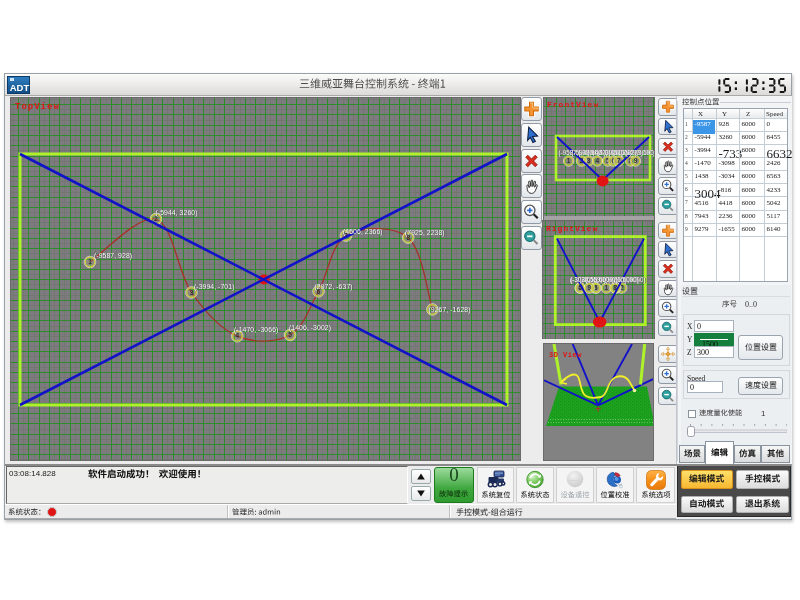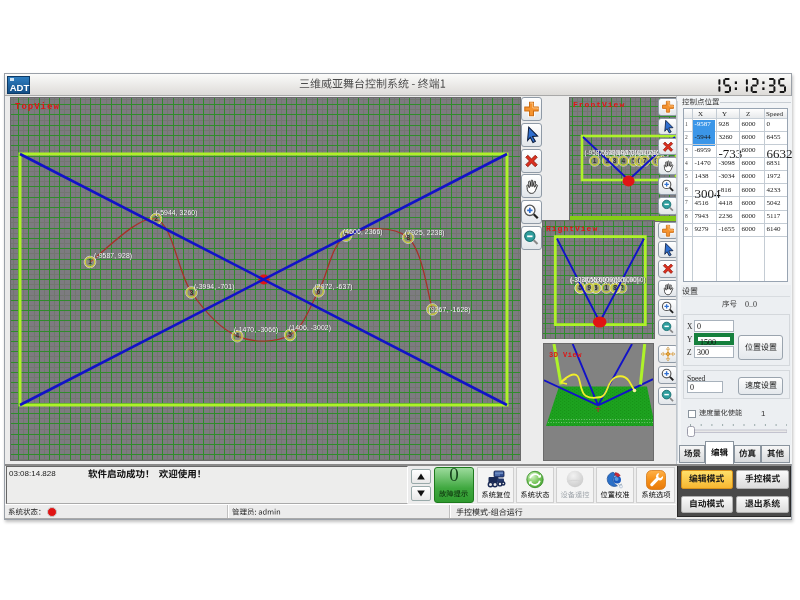--- a/index.html
+++ b/index.html
@@ -146,21 +146,21 @@
       <path d="M10.5 10.5l3.6 3.6" stroke="#222" stroke-width="2"></path>
     </svg>
   </div>
 <div style="position:absolute;left:521px;top:226.0px;width:21px;height:24px;border:1px solid #8f9aa6;border-radius:3px;background:linear-gradient(#ffffff,#e2e6ea)">
     <svg width="19" height="22" viewBox="0 0 17 17" preserveAspectRatio="xMidYMid meet" style="display:block">
       <circle cx="7" cy="7" r="4.6" fill="#2e9e9e" stroke="#1a7070" stroke-width="1"></circle>
       <path d="M4.6 7h4.8" stroke="#fff" stroke-width="1.6"></path>
       <path d="M10.5 10.5l3.4 3.4" stroke="#888" stroke-width="1.8"></path>
     </svg>
   </div>
-<div style="left:569px;top:97px;width:112px;height:125px;border:1px solid #6a6a6a;background:#84cc16">
+<div style="left:543px;top:97px;width:112px;height:125px;border:1px solid #6a6a6a;background:#a3a3a3">
     <svg width="110" height="118" style="display:block">
       <rect width="110" height="118" fill="#7d7b80"></rect>
       <path d="M7.3 0V118M17.0 0V118M26.7 0V118M36.4 0V118M46.1 0V118M55.8 0V118M65.5 0V118M75.2 0V118M85.0 0V118M94.7 0V118M104.4 0V118M0 3.7H110M0 13.3H110M0 23.0H110M0 32.8H110M0 42.5H110M0 52.2H110M0 61.9H110M0 71.6H110M0 81.3H110M0 91.0H110M0 100.7H110M0 110.4H110" stroke="#737671" stroke-width="1" shape-rendering="crispEdges"></path>
       <path d="M2.5 0V118M12.2 0V118M21.9 0V118M31.599999999999998 0V118M41.3 0V118M51.0 0V118M60.7 0V118M70.4 0V118M80.10000000000001 0V118M89.80000000000001 0V118M99.50000000000001 0V118M109.20000000000002 0V118M0 8.5H110M0 18.2H110M0 27.9H110M0 37.599999999999994H110M0 47.3H110M0 57.0H110M0 66.7H110M0 76.4H110M0 86.10000000000001H110M0 95.80000000000001H110M0 105.50000000000001H110M0 115.20000000000002H110" stroke="#2f8c2b" stroke-width="1" shape-rendering="crispEdges"></path>
       <rect x="12" y="38" width="94" height="44" fill="none" stroke="#aef229" stroke-width="2.6"></rect>
       <circle cx="24.6" cy="63" r="5.2" fill="none" stroke="rgba(255,255,255,0.75)" stroke-width="0.8"></circle>
       <circle cx="24.6" cy="63" r="4.2" fill="rgba(230,230,160,0.18)" stroke="#c9c93e" stroke-width="1.4"></circle>
       <text x="24.6" y="65.2" font-size="6.5" font-weight="bold" fill="#333" text-anchor="middle" font-family="Liberation Sans">1</text>
       <circle cx="37.5" cy="63" r="5.2" fill="none" stroke="rgba(255,255,255,0.75)" stroke-width="0.8"></circle>
       <circle cx="37.5" cy="63" r="4.2" fill="rgba(230,230,160,0.18)" stroke="#c9c93e" stroke-width="1.4"></circle>
@@ -397,48 +397,48 @@
 <div style="left:720px;top:102px;width:71px;height:1px;background:#c8ced4"></div>
 <div style="left:677px;top:101px;width:1px;height:360px;background:#d0d6dc"></div>
 <div style="position:absolute;left:683px;top:108px;width:105px;height:174px;background:#fff;border:1px solid #98a4b2;font-family:'Liberation Serif',serif">
     <div style="position:absolute;left:0;top:0;width:103px;height:9.5px;background:linear-gradient(#fefefe,#e8eaec);border-bottom:1px solid #c8d0d8"></div>
     <div style="position:absolute;left:14px;top:0.5px;font-size:7px;color:#222">X</div>
     <div style="position:absolute;left:38px;top:0.5px;font-size:7px;color:#222">Y</div>
     <div style="position:absolute;left:62px;top:0.5px;font-size:7px;color:#222">Z</div>
     <div style="position:absolute;left:82px;top:0.5px;font-size:7px;color:#222">Speed</div>
     <div style="position:absolute;left:0;top:21.6px;width:103px;height:1px;background:#c4ccd4"></div>
     <div style="position:absolute;left:1px;top:11.5px;font-size:5.5px;color:#444">1</div>
-    <div style="position:absolute;left:9px;top:10.7px;width:22px;height:26px;background:#3b96e8;color:#fff;font-size:7px;padding-left:1.5px">-9587</div>
+    <div style="position:absolute;left:9px;top:10.7px;width:22px;height:14px;background:#3b96e8;color:#fff;font-size:7px;padding-left:1.5px">-9587</div>
     <div style="position:absolute;left:33px;top:10.7px;width:21px;height:10.8px;color:#1a1a1a;font-size:7px;padding-left:1.5px">928</div>
     <div style="position:absolute;left:56px;top:10.7px;width:23px;height:10.8px;color:#1a1a1a;font-size:7px;padding-left:1.5px">6000</div>
     <div style="position:absolute;left:81px;top:10.7px;width:21px;height:10.8px;color:#1a1a1a;font-size:7px;padding-left:1.5px">0</div>
     <div style="position:absolute;left:0;top:34.8px;width:103px;height:1px;background:#c4ccd4"></div>
     <div style="position:absolute;left:1px;top:24.6px;font-size:5.5px;color:#444">2</div>
     <div style="position:absolute;left:9px;top:23.8px;width:22px;height:10.8px;color:#1a1a1a;font-size:7px;padding-left:1.5px">-5944</div>
     <div style="position:absolute;left:33px;top:23.8px;width:21px;height:10.8px;color:#1a1a1a;font-size:7px;padding-left:1.5px">3260</div>
     <div style="position:absolute;left:56px;top:23.8px;width:23px;height:10.8px;color:#1a1a1a;font-size:7px;padding-left:1.5px">6000</div>
     <div style="position:absolute;left:81px;top:23.8px;width:21px;height:10.8px;color:#1a1a1a;font-size:7px;padding-left:1.5px">6455</div>
     <div style="position:absolute;left:0;top:47.9px;width:103px;height:1px;background:#c4ccd4"></div>
     <div style="position:absolute;left:1px;top:37.8px;font-size:5.5px;color:#444">3</div>
-    <div style="position:absolute;left:9px;top:37.0px;width:22px;height:10.8px;color:#1a1a1a;font-size:7px;padding-left:1.5px">-6959</div>
+    <div style="position:absolute;left:9px;top:37.0px;width:22px;height:10.8px;color:#1a1a1a;font-size:7px;padding-left:1.5px">-3994</div>
     <div style="position:absolute;left:33px;top:37.0px;width:21px;height:10.8px;color:#1a1a1a;font-size:13px;padding-left:1.5px">-733</div>
     <div style="position:absolute;left:56px;top:37.0px;width:23px;height:10.8px;color:#1a1a1a;font-size:7px;padding-left:1.5px">6000</div>
     <div style="position:absolute;left:81px;top:37.0px;width:21px;height:10.8px;color:#1a1a1a;font-size:13px;padding-left:1.5px">6632</div>
     <div style="position:absolute;left:0;top:61.1px;width:103px;height:1px;background:#c4ccd4"></div>
     <div style="position:absolute;left:1px;top:51.0px;font-size:5.5px;color:#444">4</div>
     <div style="position:absolute;left:9px;top:50.2px;width:22px;height:10.8px;color:#1a1a1a;font-size:7px;padding-left:1.5px">-1470</div>
     <div style="position:absolute;left:33px;top:50.2px;width:21px;height:10.8px;color:#1a1a1a;font-size:7px;padding-left:1.5px">-3098</div>
     <div style="position:absolute;left:56px;top:50.2px;width:23px;height:10.8px;color:#1a1a1a;font-size:7px;padding-left:1.5px">6000</div>
-    <div style="position:absolute;left:81px;top:50.2px;width:21px;height:10.8px;color:#1a1a1a;font-size:7px;padding-left:1.5px">6831</div>
+    <div style="position:absolute;left:81px;top:50.2px;width:21px;height:10.8px;color:#1a1a1a;font-size:7px;padding-left:1.5px">2426</div>
     <div style="position:absolute;left:0;top:74.2px;width:103px;height:1px;background:#c4ccd4"></div>
     <div style="position:absolute;left:1px;top:64.1px;font-size:5.5px;color:#444">5</div>
     <div style="position:absolute;left:9px;top:63.3px;width:22px;height:10.8px;color:#1a1a1a;font-size:7px;padding-left:1.5px">1438</div>
     <div style="position:absolute;left:33px;top:63.3px;width:21px;height:10.8px;color:#1a1a1a;font-size:7px;padding-left:1.5px">-3034</div>
     <div style="position:absolute;left:56px;top:63.3px;width:23px;height:10.8px;color:#1a1a1a;font-size:7px;padding-left:1.5px">6000</div>
-    <div style="position:absolute;left:81px;top:63.3px;width:21px;height:10.8px;color:#1a1a1a;font-size:7px;padding-left:1.5px">1972</div>
+    <div style="position:absolute;left:81px;top:63.3px;width:21px;height:10.8px;color:#1a1a1a;font-size:7px;padding-left:1.5px">6563</div>
     <div style="position:absolute;left:0;top:87.4px;width:103px;height:1px;background:#c4ccd4"></div>
     <div style="position:absolute;left:1px;top:77.2px;font-size:5.5px;color:#444">6</div>
     <div style="position:absolute;left:9px;top:76.5px;width:22px;height:10.8px;color:#1a1a1a;font-size:13px;padding-left:1.5px">3004</div>
     <div style="position:absolute;left:33px;top:76.5px;width:21px;height:10.8px;color:#1a1a1a;font-size:7px;padding-left:1.5px">-816</div>
     <div style="position:absolute;left:56px;top:76.5px;width:23px;height:10.8px;color:#1a1a1a;font-size:7px;padding-left:1.5px">6000</div>
     <div style="position:absolute;left:81px;top:76.5px;width:21px;height:10.8px;color:#1a1a1a;font-size:7px;padding-left:1.5px">4233</div>
     <div style="position:absolute;left:0;top:100.6px;width:103px;height:1px;background:#c4ccd4"></div>
     <div style="position:absolute;left:1px;top:90.4px;font-size:5.5px;color:#444">7</div>
     <div style="position:absolute;left:9px;top:89.6px;width:22px;height:10.8px;color:#1a1a1a;font-size:7px;padding-left:1.5px">4516</div>
     <div style="position:absolute;left:33px;top:89.6px;width:21px;height:10.8px;color:#1a1a1a;font-size:7px;padding-left:1.5px">4418</div>
@@ -472,21 +472,21 @@
 <div style="position:absolute;left:722px;top:300px">
     <svg width="15.0" height="8.6" viewBox="0 0 15.0 8.6" fill="#333" style="display:block">
       <path transform="translate(0.0,6.6) scale(0.00750,-0.00750)" d="M371 437C438 408 518 370 583 336H230V271H542V8C542 -7 537 -11 517 -12C498 -13 431 -13 357 -11C367 -32 379 -60 383 -81C473 -81 533 -81 569 -70C606 -59 617 -38 617 7V271H833C799 225 761 178 729 146L789 116C841 166 897 245 949 317L895 340L882 336H697L705 344C685 356 658 370 629 384C712 429 798 493 857 554L808 591L791 587H288V525H724C678 485 619 444 564 416C514 439 461 462 416 481ZM471 824C486 795 504 759 517 728H120V450C120 305 113 102 31 -41C48 -49 81 -70 94 -83C180 69 193 295 193 450V658H951V728H603C589 761 564 809 543 845Z"></path>
       <path transform="translate(7.5,6.6) scale(0.00750,-0.00750)" d="M260 732H736V596H260ZM185 799V530H815V799ZM63 440V371H269C249 309 224 240 203 191H727C708 75 688 19 663 -1C651 -9 639 -10 615 -10C587 -10 514 -9 444 -2C458 -23 468 -52 470 -74C539 -78 605 -79 639 -77C678 -76 702 -70 726 -50C763 -18 788 57 812 225C814 236 816 259 816 259H315L352 371H933V440Z"></path>
     </svg>
   </div>
 <div style="left:745px;top:300px;font-size:8px;color:#333;font-family:'Liberation Serif'">0..0</div>
 <div style="left:687px;top:321.5px;font-size:7.5px;color:#222;font-family:'Liberation Serif'">X</div>
 <div style="left:694px;top:319.5px;width:40px;height:12px;background:#fff;border:1px solid #a8b2bc;font-size:8px;color:#111;padding:1px 0 0 2px;font-family:'Liberation Serif'">0</div>
 <div style="left:687px;top:334.8px;font-size:7.5px;color:#222;font-family:'Liberation Serif'">Y</div>
-<div style="left:694px;top:332.8px;width:40px;height:12px;background:#fff;border:4px solid #15803d;font-size:8px;color:#111;padding:1px 0 0 2px;font-family:'Liberation Serif'">1500</div>
+<div style="left:694px;top:332.8px;width:40px;height:12px;background:#fff;border:6px solid #15803d;font-size:8px;color:#111;padding:1px 0 0 2px;font-family:'Liberation Serif'">1500</div>
 <div style="left:687px;top:348.1px;font-size:7.5px;color:#222;font-family:'Liberation Serif'">Z</div>
 <div style="left:694px;top:346.1px;width:40px;height:12px;background:#fff;border:1px solid #a8b2bc;font-size:8px;color:#111;padding:1px 0 0 2px;font-family:'Liberation Serif'">300</div>
 <div style="left:738px;top:335px;width:45px;height:25px;border:1px solid #9aa4ae;border-radius:3px;background:linear-gradient(#fdfdfd,#e4e8ec);display:flex;align-items:center;justify-content:center;position:absolute">
     <svg width="32.0" height="9.2" viewBox="0 0 32.0 9.2" fill="#222" style="display:block">
       <path transform="translate(0.0,7.04) scale(0.00800,-0.00800)" d="M369 658V585H914V658ZM435 509C465 370 495 185 503 80L577 102C567 204 536 384 503 525ZM570 828C589 778 609 712 617 669L692 691C682 734 660 797 641 847ZM326 34V-38H955V34H748C785 168 826 365 853 519L774 532C756 382 716 169 678 34ZM286 836C230 684 136 534 38 437C51 420 73 381 81 363C115 398 148 439 180 484V-78H255V601C294 669 329 742 357 815Z"></path>
       <path transform="translate(8.0,7.04) scale(0.00800,-0.00800)" d="M651 748H820V658H651ZM417 748H582V658H417ZM189 748H348V658H189ZM190 427V6H57V-50H945V6H808V427H495L509 486H922V545H520L531 603H895V802H117V603H454L446 545H68V486H436L424 427ZM262 6V68H734V6ZM262 275H734V217H262ZM262 320V376H734V320ZM262 172H734V113H262Z"></path>
       <path transform="translate(16.0,7.04) scale(0.00800,-0.00800)" d="M122 776C175 729 242 662 273 619L324 672C292 713 225 778 171 822ZM43 526V454H184V95C184 49 153 16 134 4C148 -11 168 -42 175 -60C190 -40 217 -20 395 112C386 127 374 155 368 175L257 94V526ZM491 804V693C491 619 469 536 337 476C351 464 377 435 386 420C530 489 562 597 562 691V734H739V573C739 497 753 469 823 469C834 469 883 469 898 469C918 469 939 470 951 474C948 491 946 520 944 539C932 536 911 534 897 534C884 534 839 534 828 534C812 534 810 543 810 572V804ZM805 328C769 248 715 182 649 129C582 184 529 251 493 328ZM384 398V328H436L422 323C462 231 519 151 590 86C515 38 429 5 341 -15C355 -31 371 -61 377 -80C474 -54 566 -16 647 39C723 -17 814 -58 917 -83C926 -62 947 -32 963 -16C867 4 781 39 708 86C793 160 861 256 901 381L855 401L842 398Z"></path>
       <path transform="translate(24.0,7.04) scale(0.00800,-0.00800)" d="M651 748H820V658H651ZM417 748H582V658H417ZM189 748H348V658H189ZM190 427V6H57V-50H945V6H808V427H495L509 486H922V545H520L531 603H895V802H117V603H454L446 545H68V486H436L424 427ZM262 6V68H734V6ZM262 275H734V217H262ZM262 320V376H734V320ZM262 172H734V113H262Z"></path>
     </svg>
   </div>

